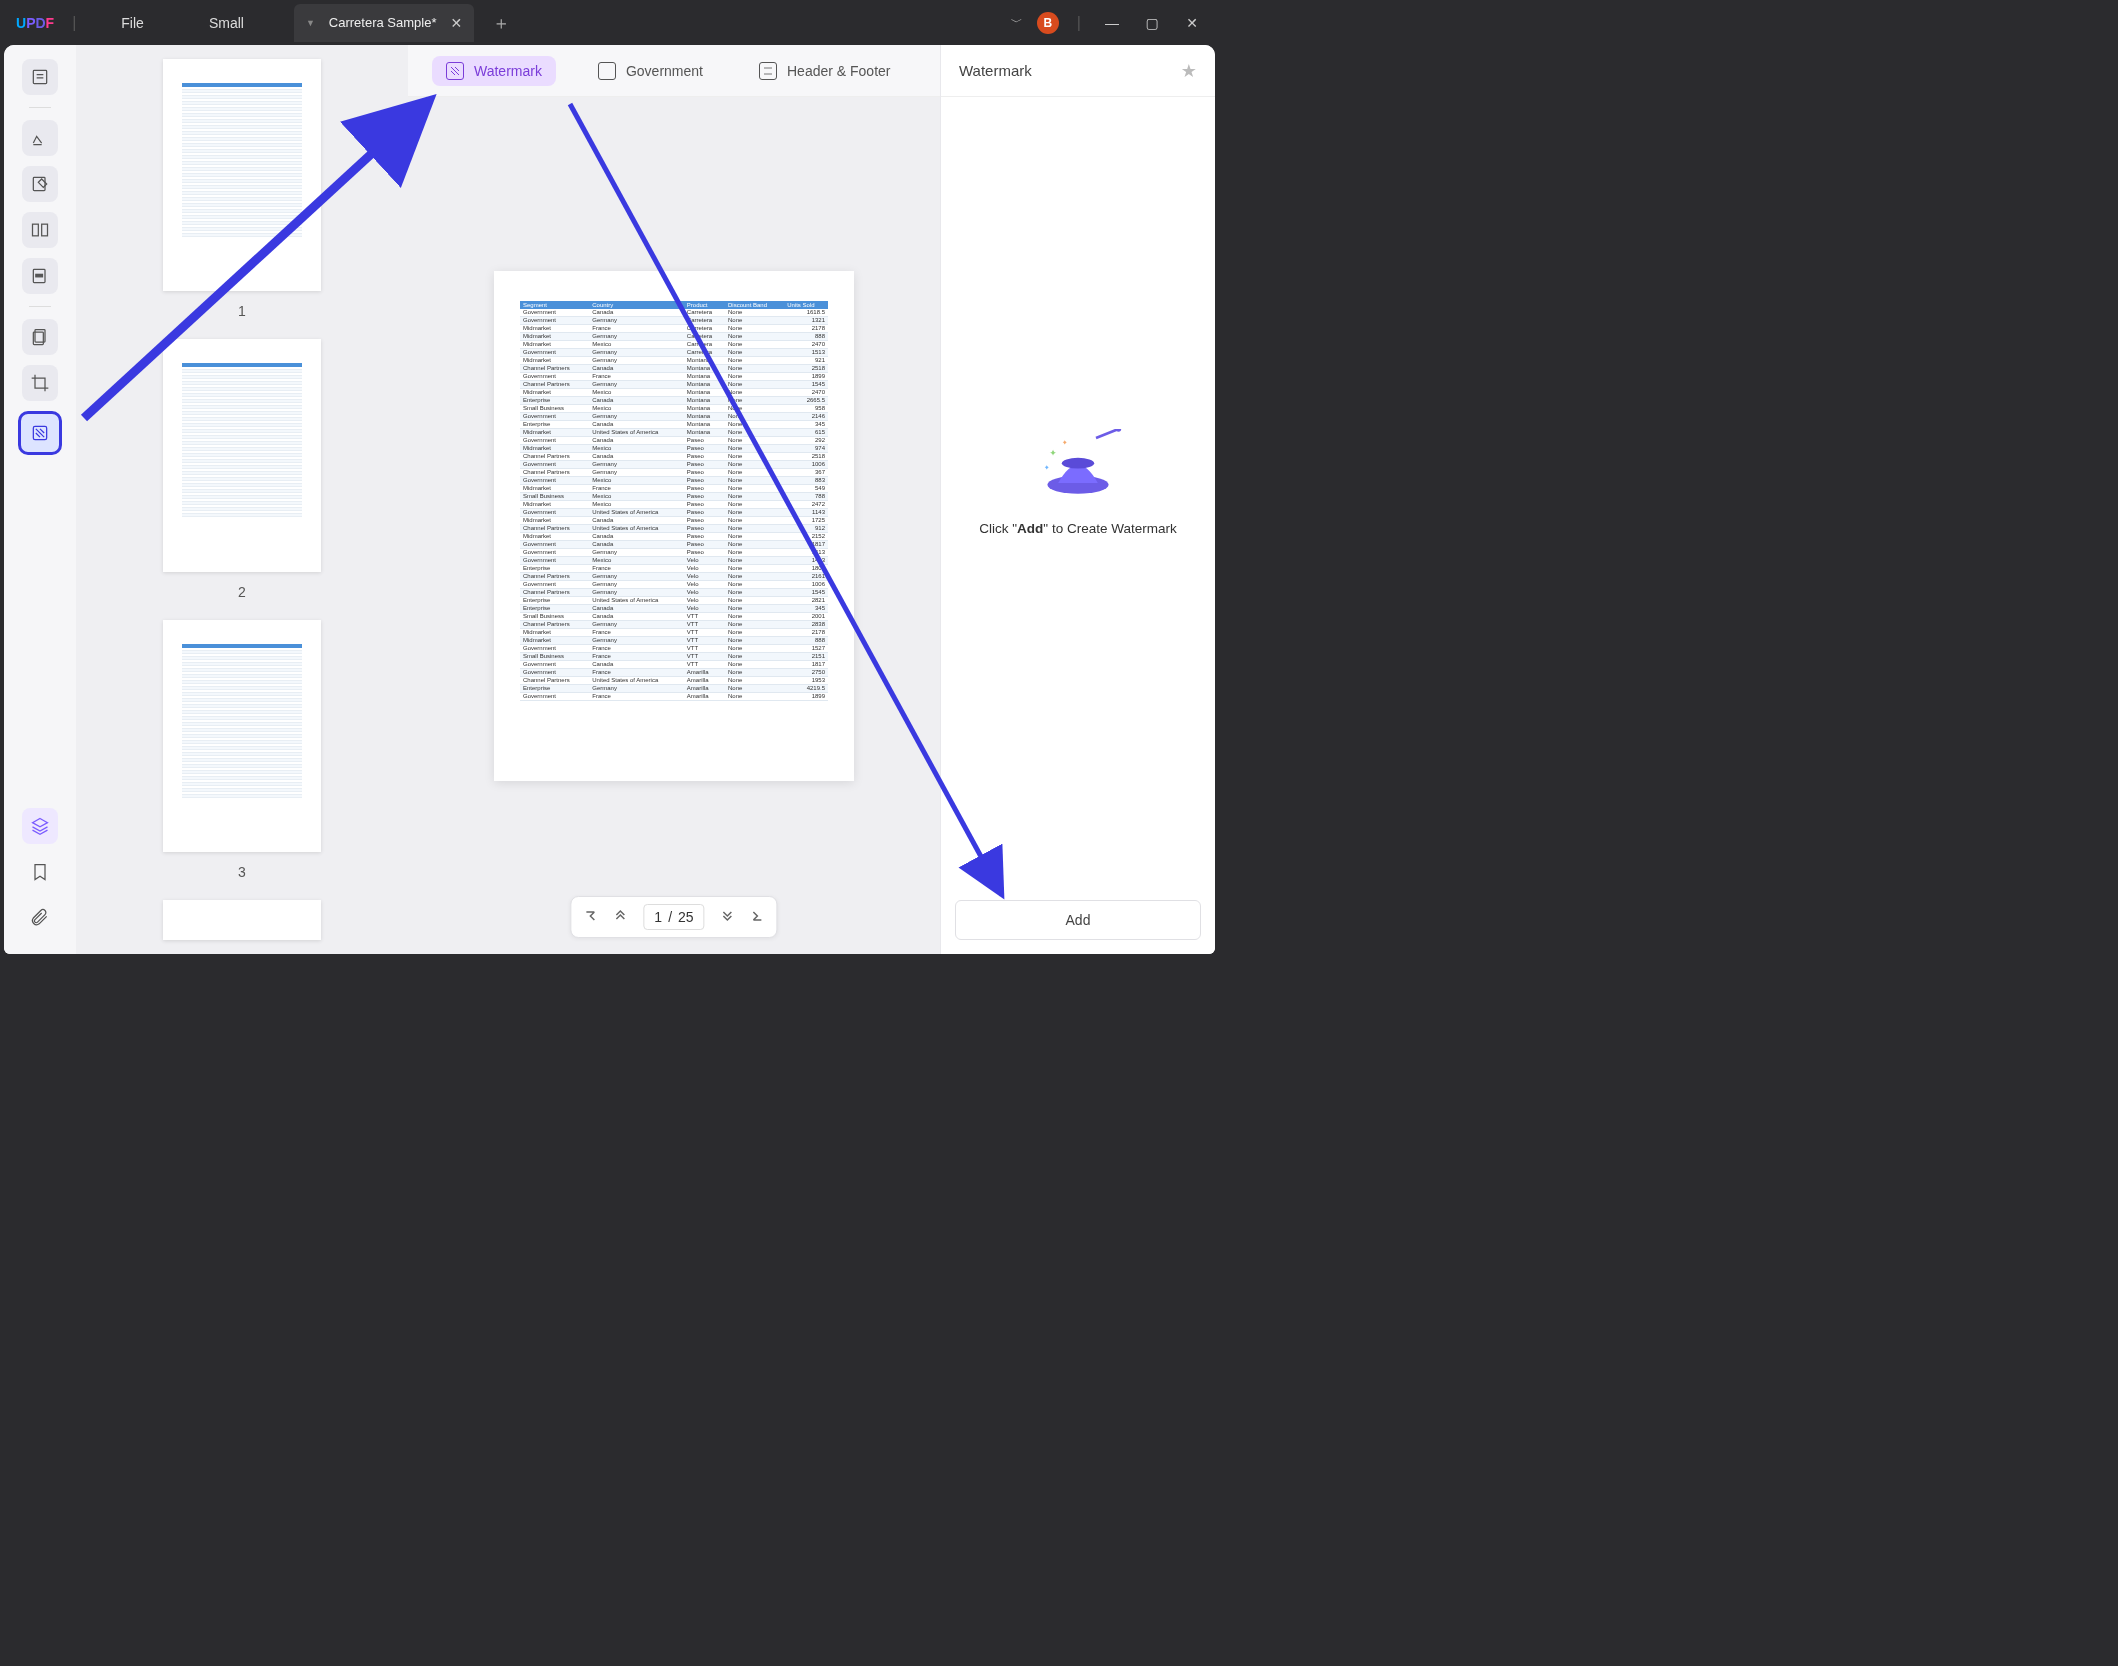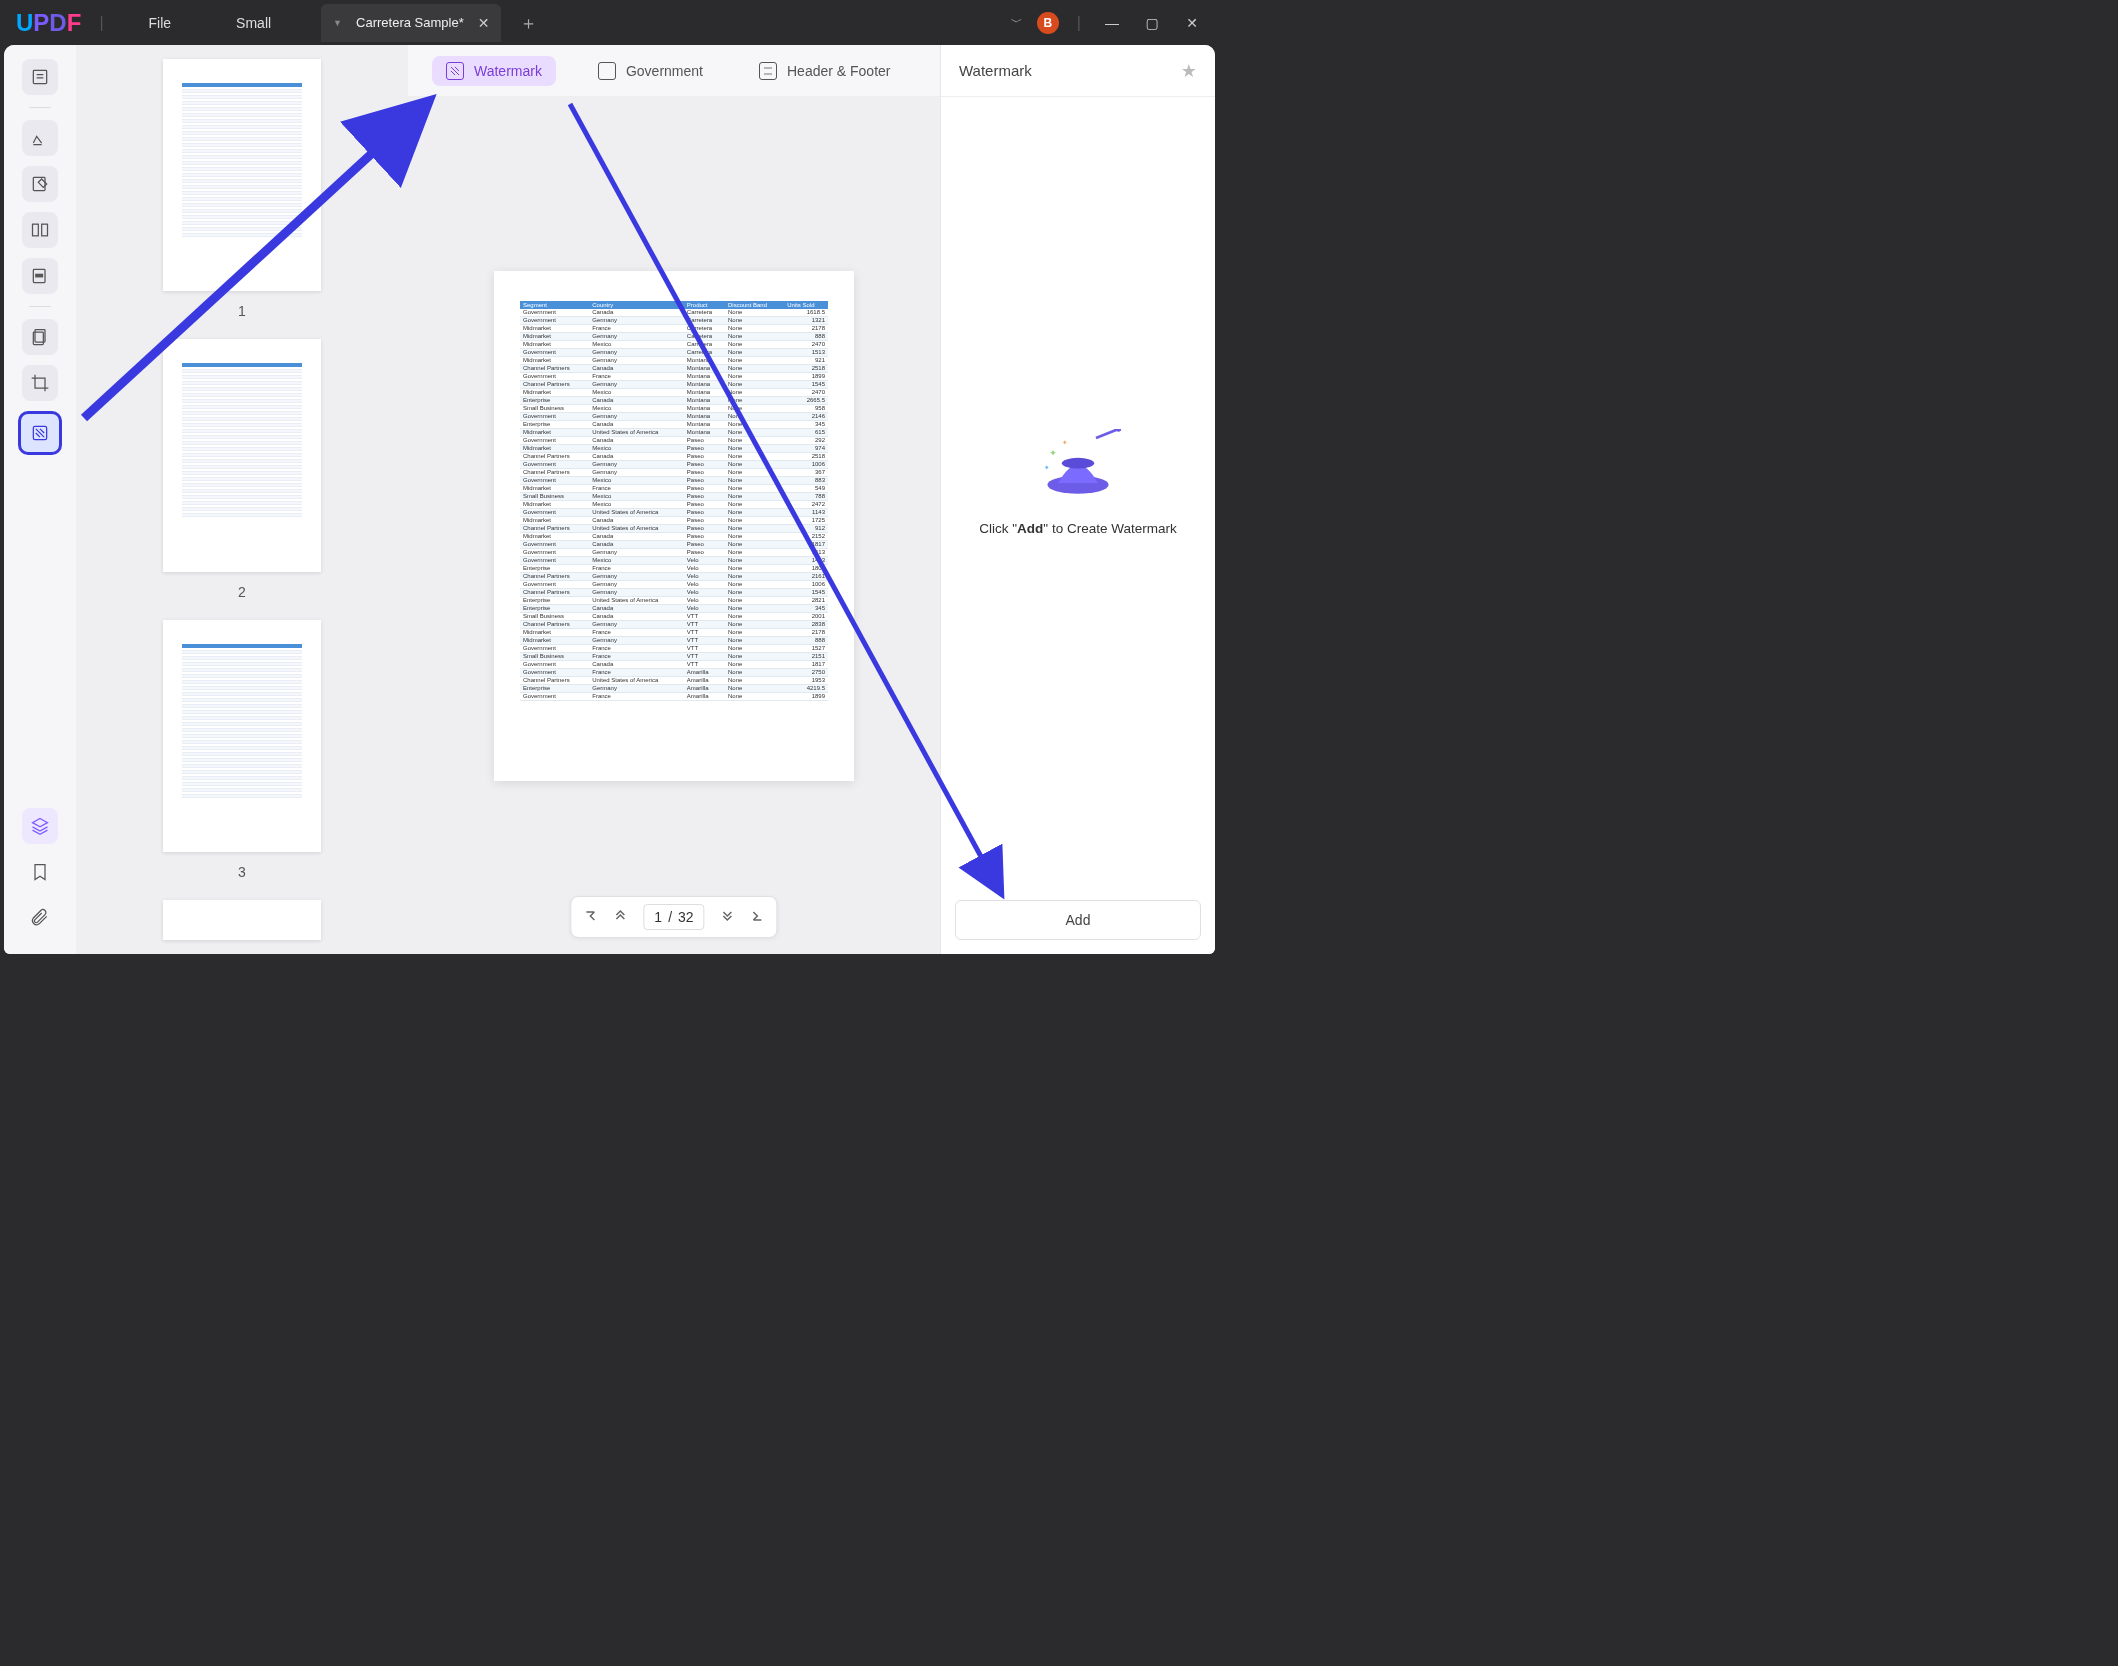--- a/index.html
+++ b/index.html
@@ -1,20 +1,20 @@
 <!DOCTYPE html>
 <html><head>
 <meta charset="utf-8">
 <style>
 * { margin: 0; padding: 0; box-sizing: border-box; font-family: -apple-system, BlinkMacSystemFont, "Segoe UI", Arial, sans-serif; }
 body { background: #2b2b2e; width: 1219px; height: 960px; overflow: hidden; position: relative; }
 
 
 .titlebar { height: 45px; background: #2b2b2e; display: flex; align-items: center; color: #ccc; }
-.logo { margin-left: 16px; font-weight: 700; font-size: 24px; text-align: right; }
+.logo { margin-left: 16px; font-weight: 700; font-size: 14px; text-align: right; }
 .logo .u { color: #00a8ff; }
 .logo .p { color: #7b5cff; }
 .logo .d { color: #6c5ce7; }
 .logo .f { color: #ff3b8d; }
 .tb-sep { color: #555; margin: 0 18px; }
 .menu-item { color: #ddd; font-size: 14px; margin-right: 38px; cursor: pointer; margin-left: 27px; }
 .tab { background: #3a3a3d; height: 38px; border-radius: 6px 6px 0 0; display: flex; align-items: center; padding: 0 12px; gap: 14px; color: #ddd; font-size: 13px; margin-left: 12px; }
 .tab .triangle { color: #888; font-size: 9px; }
 .tab .tabname { color: #eee; }
 .tab .close-x { color: #ccc; font-size: 14px; cursor: pointer; }
@@ -748,21 +748,21 @@
     <div class="pager">
       <span class="pager-btn"><svg width="14" height="14" viewBox="0 0 14 14" stroke="#666" fill="none" stroke-width="1.5">
             <path d="M11 11L7 7l4-4M3 3h8"></path>
           </svg></span>
       <span class="pager-btn"><svg width="14" height="14" viewBox="0 0 14 14" stroke="#666" fill="none" stroke-width="1.5">
             <path d="M3 9l4-4 4 4M3 13l4-4 4 4" transform="translate(0,-3)"></path>
           </svg></span>
       <div class="pager-input-box">
         <span>1</span>
         <span>/</span>
-        <span>32</span>
+        <span>25</span>
       </div>
       <span class="pager-btn"><svg width="14" height="14" viewBox="0 0 14 14" stroke="#666" fill="none" stroke-width="1.5">
             <path d="M3 5l4 4 4-4M3 1l4 4 4-4" transform="translate(0,2)"></path>
           </svg></span>
       <span class="pager-btn"><svg width="14" height="14" viewBox="0 0 14 14" stroke="#666" fill="none" stroke-width="1.5">
             <path d="M3 3l4 4-4 4M3 11h8"></path>
           </svg></span>
     </div>
   </div>
 

